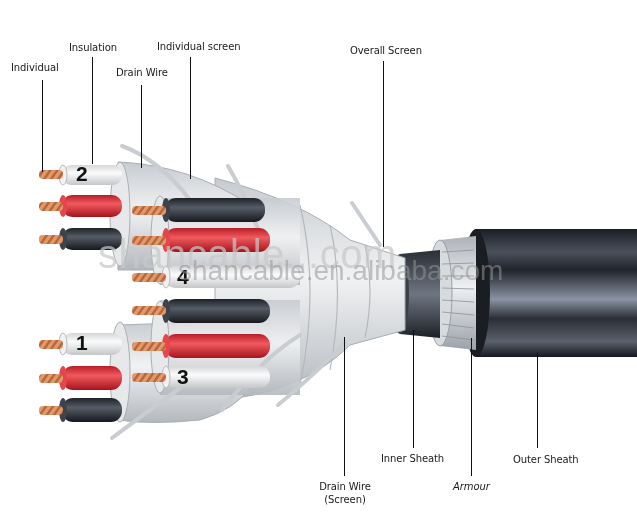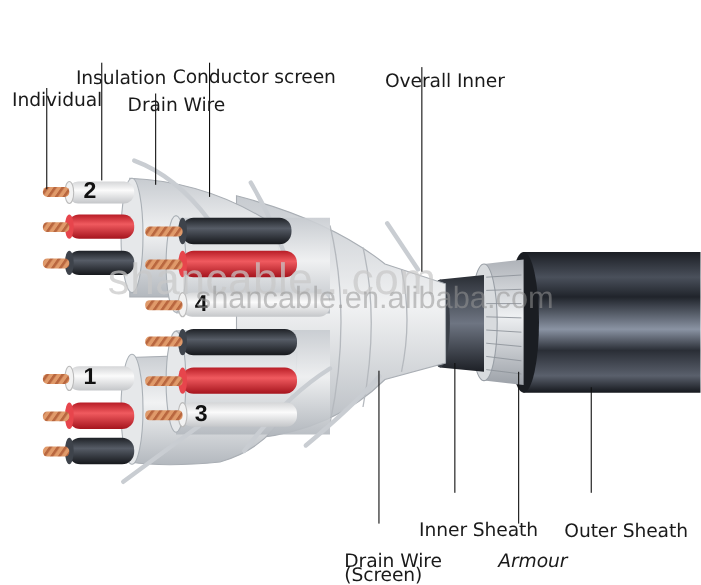--- a/index.html
+++ b/index.html
@@ -1,20 +1,20 @@
 <!DOCTYPE html>
 <html><head>
 <meta charset="utf-8">
 <style>
   html, body { margin: 0; padding: 0; background: #ffffff; }
   body { width: 637px; height: 532px; position: relative; overflow: hidden;
          font-family: "DejaVu Sans", sans-serif; }
   #stage { position: absolute; left: 0; top: 0; width: 637px; height: 532px; }
-  .label { position: absolute; font-size: 17px; color: #1a1a1a; white-space: nowrap;
-           line-height: 13px; letter-spacing: -0.1px; margin-top: 24px; }
+  .label { position: absolute; font-size: 10px; color: #1a1a1a; white-space: nowrap;
+           line-height: 13px; letter-spacing: -0.1px; }
   .label.center { text-align: center; }
   .leader { position: absolute; width: 1px; background: #111; }
   .num { position: absolute; font-family: "Liberation Sans", sans-serif; font-weight: bold;
          font-size: 21px; color: #111; line-height: 21px; }
   .wm { position: absolute; font-family: "Liberation Sans", sans-serif; white-space: nowrap;
         pointer-events: none; }
   .wm-big { left: 98px; top: 232px; font-size: 40px; color: rgba(200,200,200,0.72);
             letter-spacing: 0.5px; }
   .wm-small { left: 178px; top: 255px; font-size: 28px; color: rgba(150,150,150,0.55); }
   svg { position: absolute; left: 0; top: 0; }
@@ -211,22 +211,22 @@
   <div class="leader" style="left:190px; top:57px; height:122px;"></div>
   <div class="leader" style="left:383px; top:61px; height:186px;"></div>
   <div class="leader" style="left:344px; top:337px; height:139px;"></div>
   <div class="leader" style="left:413px; top:330px; height:118px;"></div>
   <div class="leader" style="left:471px; top:338px; height:138px;"></div>
   <div class="leader" style="left:537px; top:352px; height:96px;"></div>
 
   <span class="label" style="left:11px; top:61px;">Individual</span>
   <span class="label" style="left:69px; top:41px;">Insulation</span>
   <span class="label" style="left:116px; top:66px;">Drain Wire</span>
-  <span class="label" style="left:157px; top:40px;">Conductor screen</span>
-  <span class="label" style="left:350px; top:44px;">Overall Inner</span>
+  <span class="label" style="left:157px; top:40px;">Individual screen</span>
+  <span class="label" style="left:350px; top:44px;">Overall Screen</span>
   <span class="label" style="left:381px; top:452px;text-align:right;">Inner Sheath</span>
   <span class="label" style="left:513px; top:453px;">Outer Sheath</span>
   <span class="label" style="left:453px; top:480px;font-style:italic;">Armour</span>
   <div class="label center" style="left:313px; top:480px; width:64px;">
     <div>Drain Wire</div>
     <div>(Screen)</div>
   </div>
 </div>
 
 </body></html>

